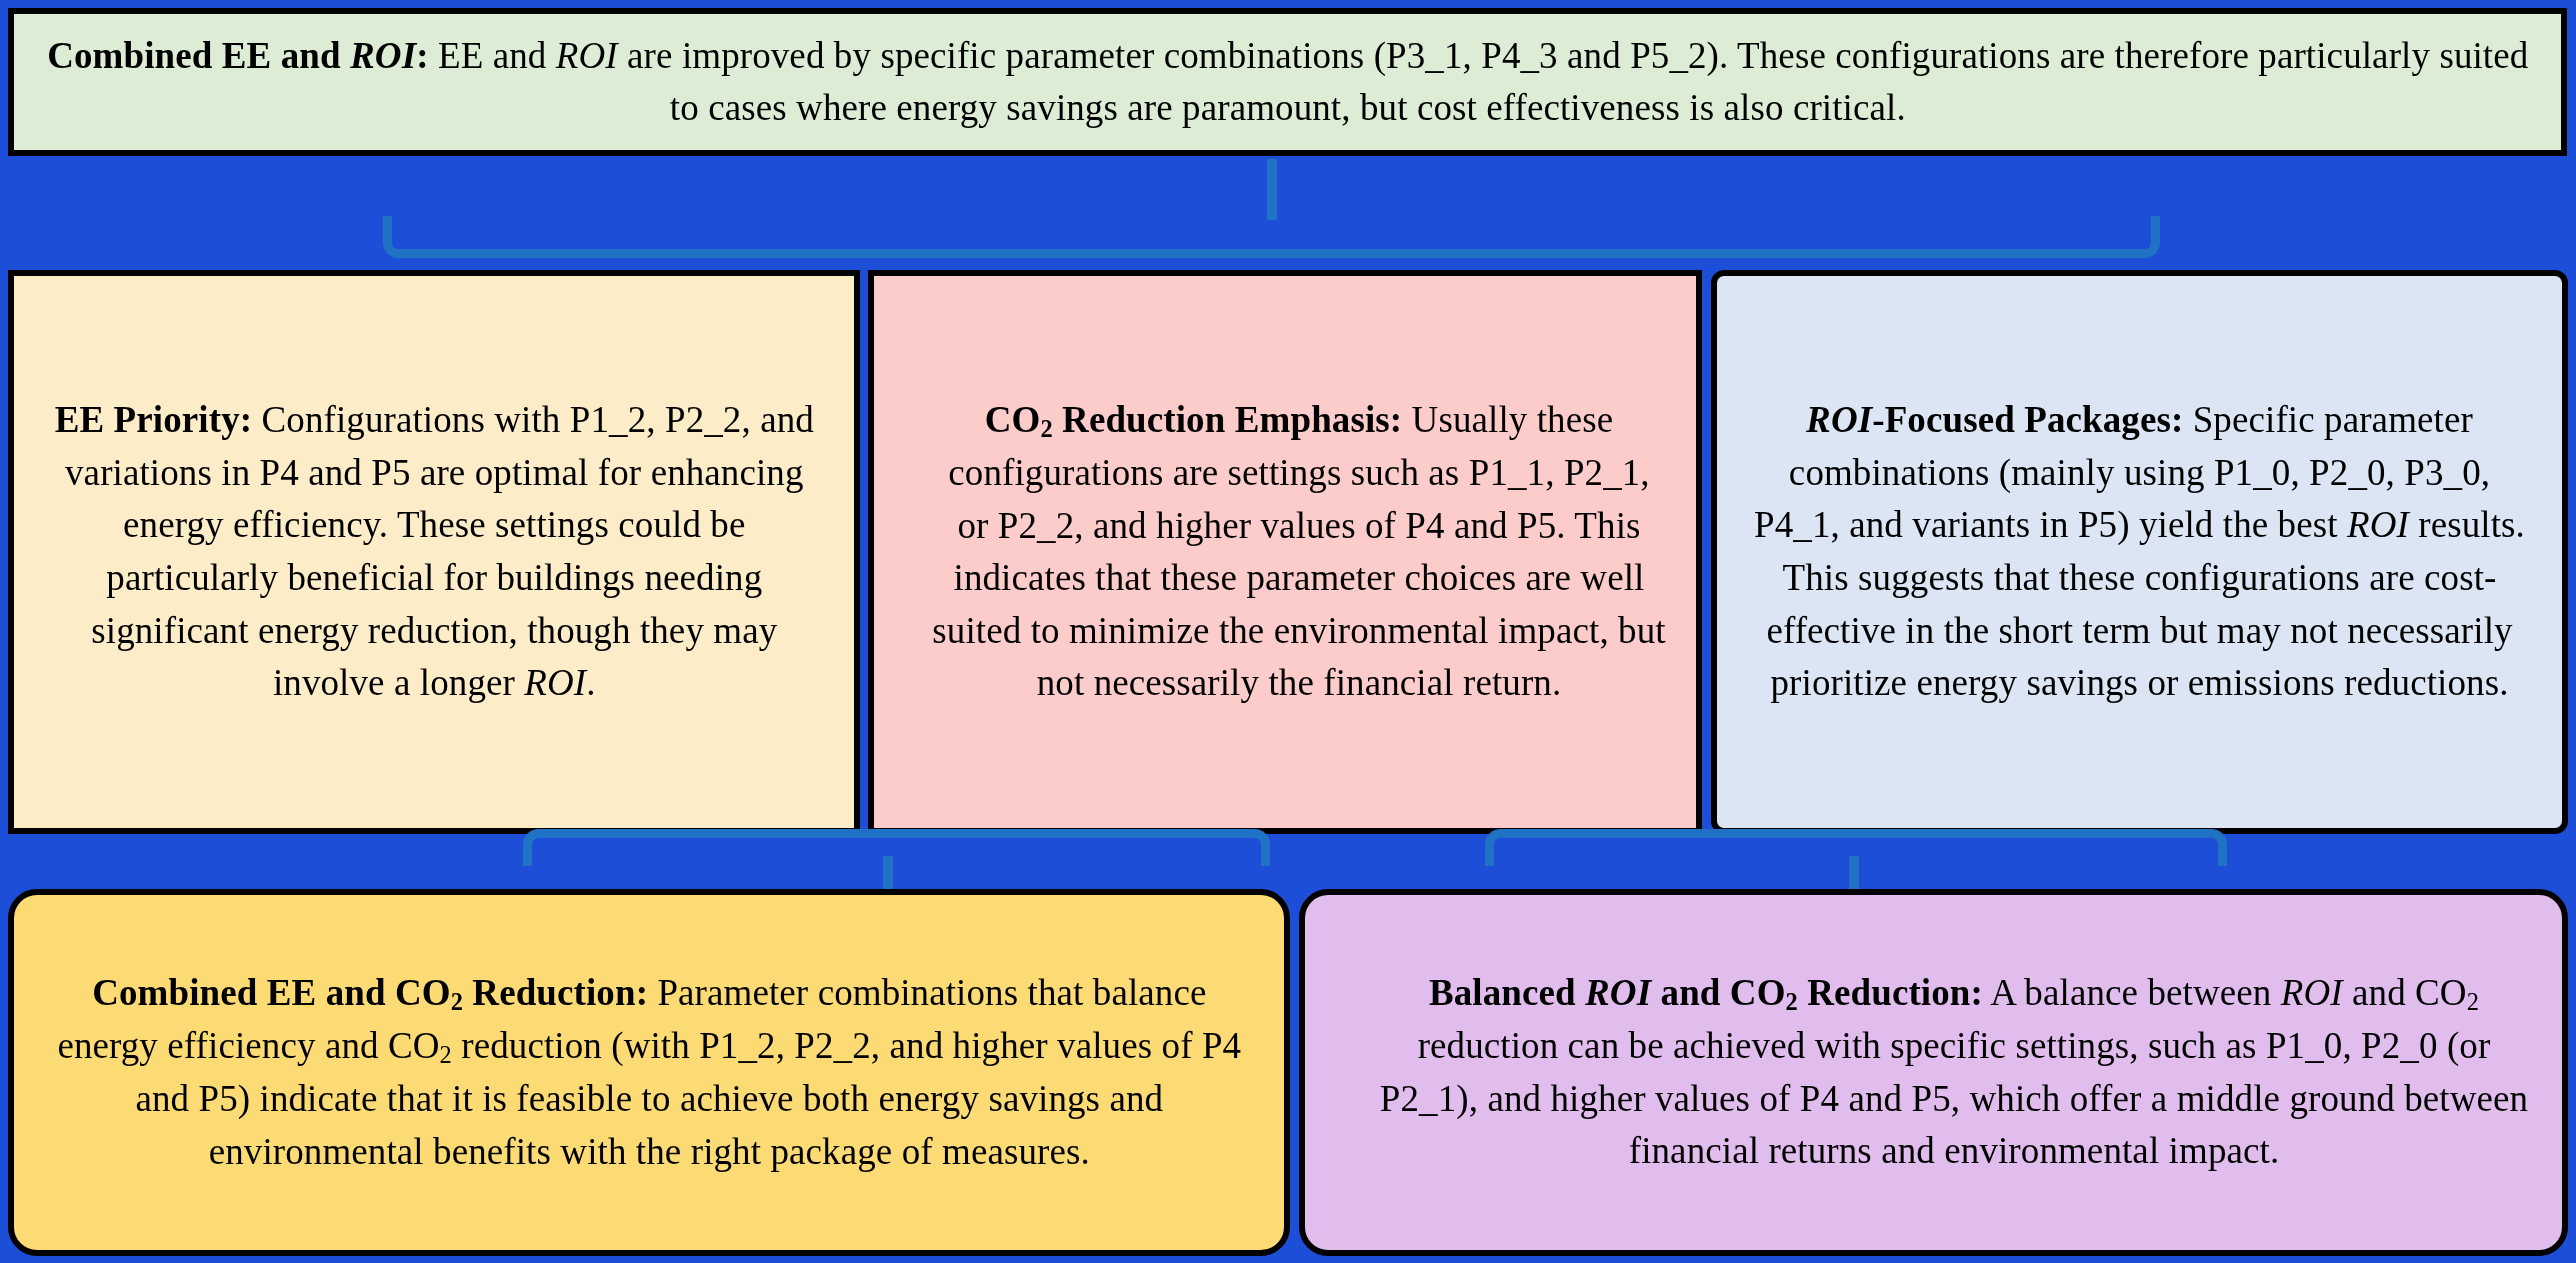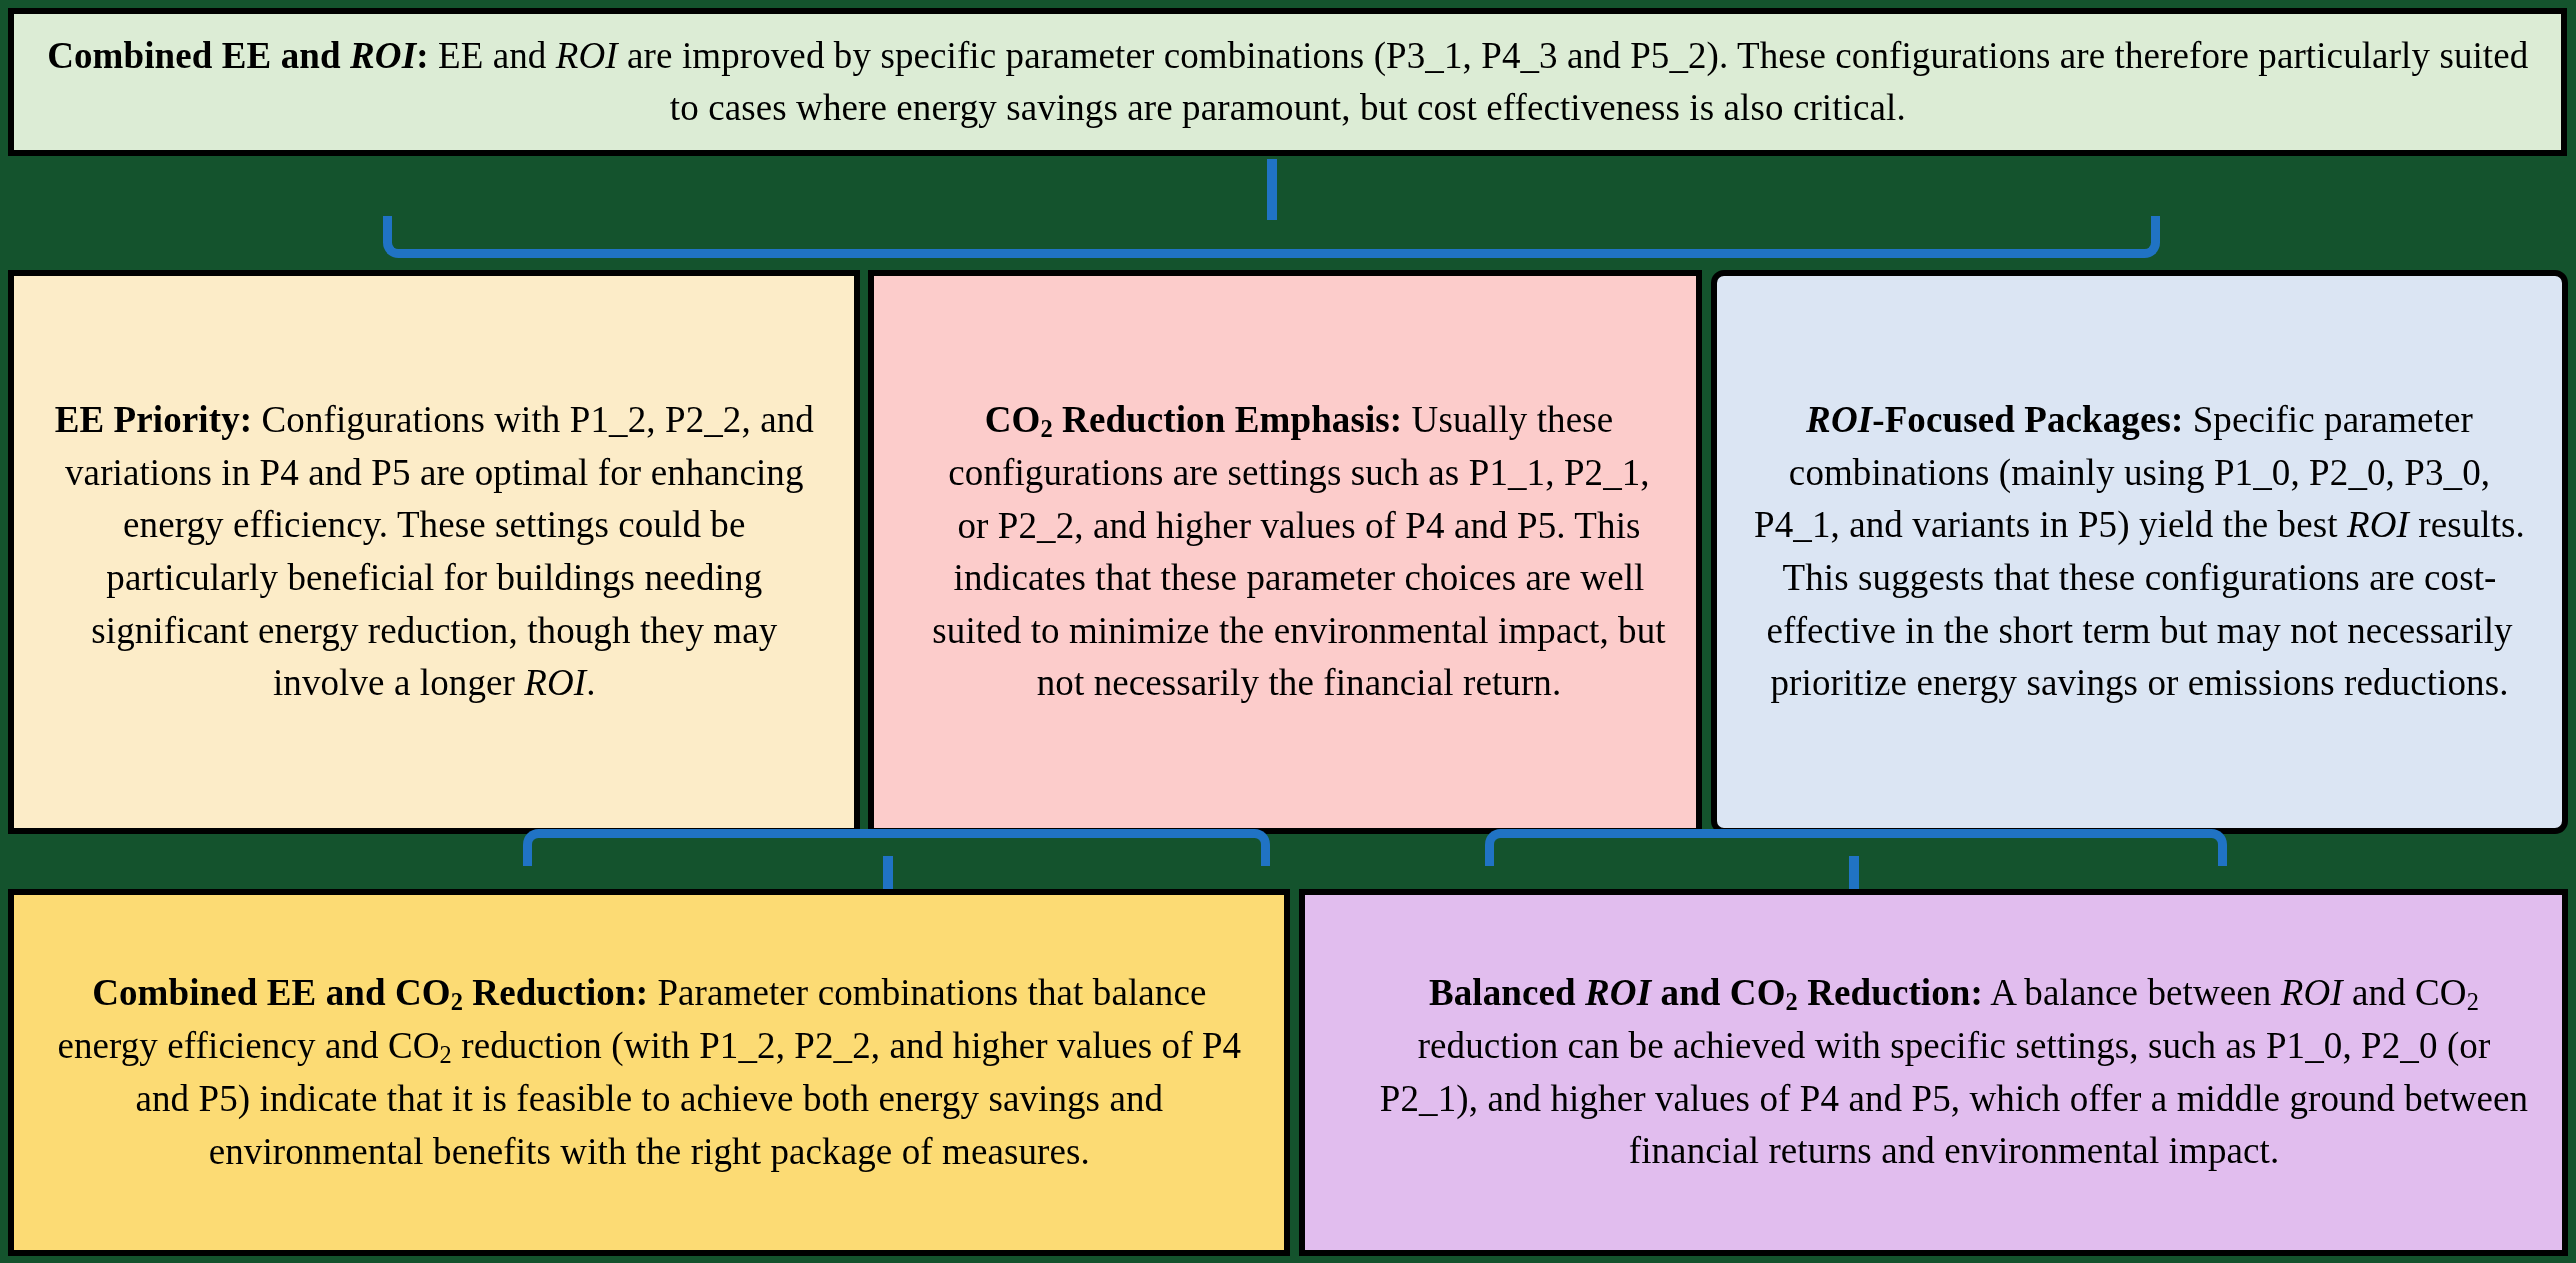--- a/index.html
+++ b/index.html
@@ -8,21 +8,21 @@
     padding: 0;
     background: #ffffff;
   }
   body {
     font-family: "Liberation Serif", "DejaVu Serif", serif;
   }
   #canvas {
     position: relative;
     width: 2576px;
     height: 1264px;
-    background: #14532d;
+    background: #1d4ed8;
     overflow: hidden;
   }
 
   
   .box {
     position: absolute;
     box-sizing: border-box;
     border: 6.5px solid #000000;
     display: flex;
     align-items: center;
@@ -73,20 +73,21 @@
     width: 857px;
     background: #dbe5f3;
     border-radius: 13px;
   }
 
   
   .bot {
     top: 889px;
     height: 367px;
     font-size: 37px;
+    border-radius: 29px;
   }
   #box-ee-co2 {
     left: 8.3px;
     width: 1282px;
     background: #fcdb74;
   }
   #box-roi-co2 {
     left: 1299px;
     width: 1269px;
     background: #e1bdee;

